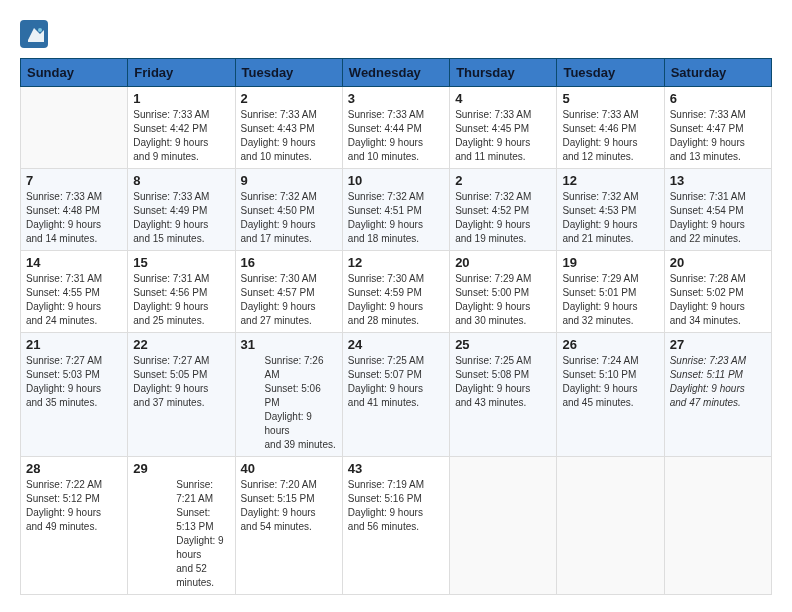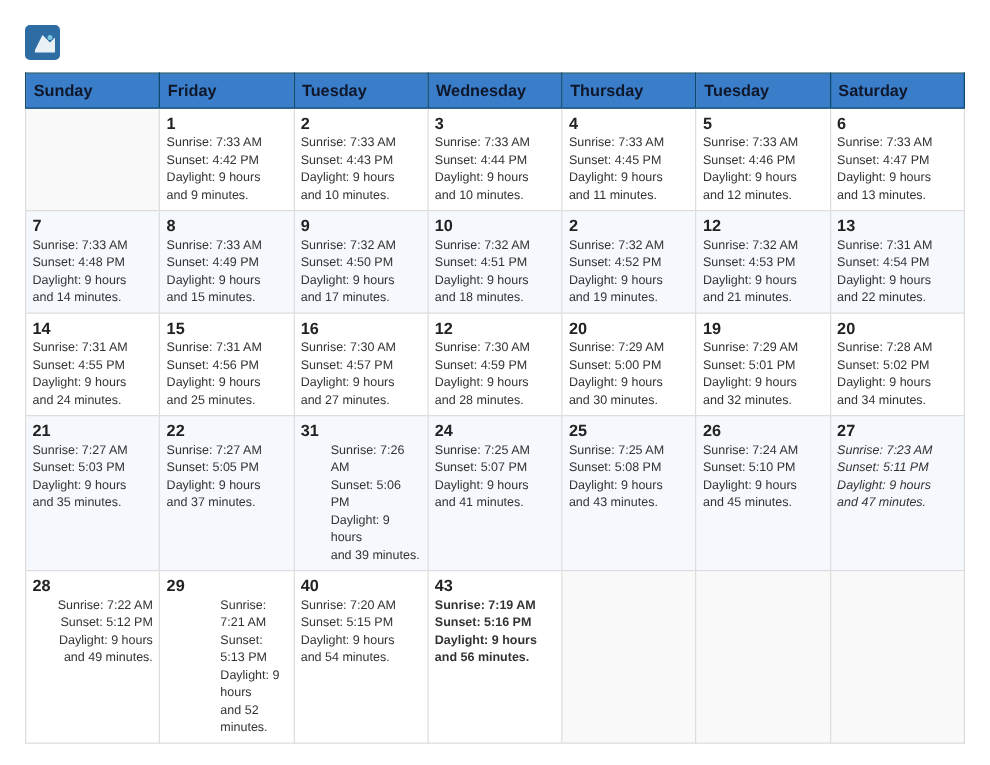--- a/index.html
+++ b/index.html
@@ -314,42 +314,42 @@
           <div class="day-number">27</div>
           <div class="day-info" style="white-space: pre-line; font-style: italic;">Sunrise: 7:23 AM
 Sunset: 5:11 PM
 Daylight: 9 hours
 and 47 minutes.</div>
         </td>
       </tr>
       <tr>
         <td>
           <div class="day-number">28</div>
-          <div class="day-info" style="white-space: pre-line; text-align: right;">Sunrise: 7:22 AM
+          <div class="day-info" style="white-space: pre-line;">Sunrise: 7:22 AM
 Sunset: 5:12 PM
 Daylight: 9 hours
 and 49 minutes.</div>
         </td>
         <td>
           <div class="day-number">29</div>
           <div class="day-info" style="white-space: pre-line; margin-left: 43px;">Sunrise: 7:21 AM
 Sunset: 5:13 PM
 Daylight: 9 hours
 and 52 minutes.</div>
         </td>
         <td>
           <div class="day-number">40</div>
           <div class="day-info" style="white-space: pre-line;">Sunrise: 7:20 AM
 Sunset: 5:15 PM
 Daylight: 9 hours
 and 54 minutes.</div>
         </td>
         <td>
           <div class="day-number">43</div>
-          <div class="day-info" style="white-space: pre-line; font-weight: bold;">Sunrise: 7:19 AM
+          <div class="day-info" style="white-space: pre-line;">Sunrise: 7:19 AM
 Sunset: 5:16 PM
 Daylight: 9 hours
 and 56 minutes.</div>
         </td>
         <td class="empty-cell"></td>
         <td class="empty-cell"></td>
         <td class="empty-cell"></td>
       </tr>
     </tbody>
 </table>

